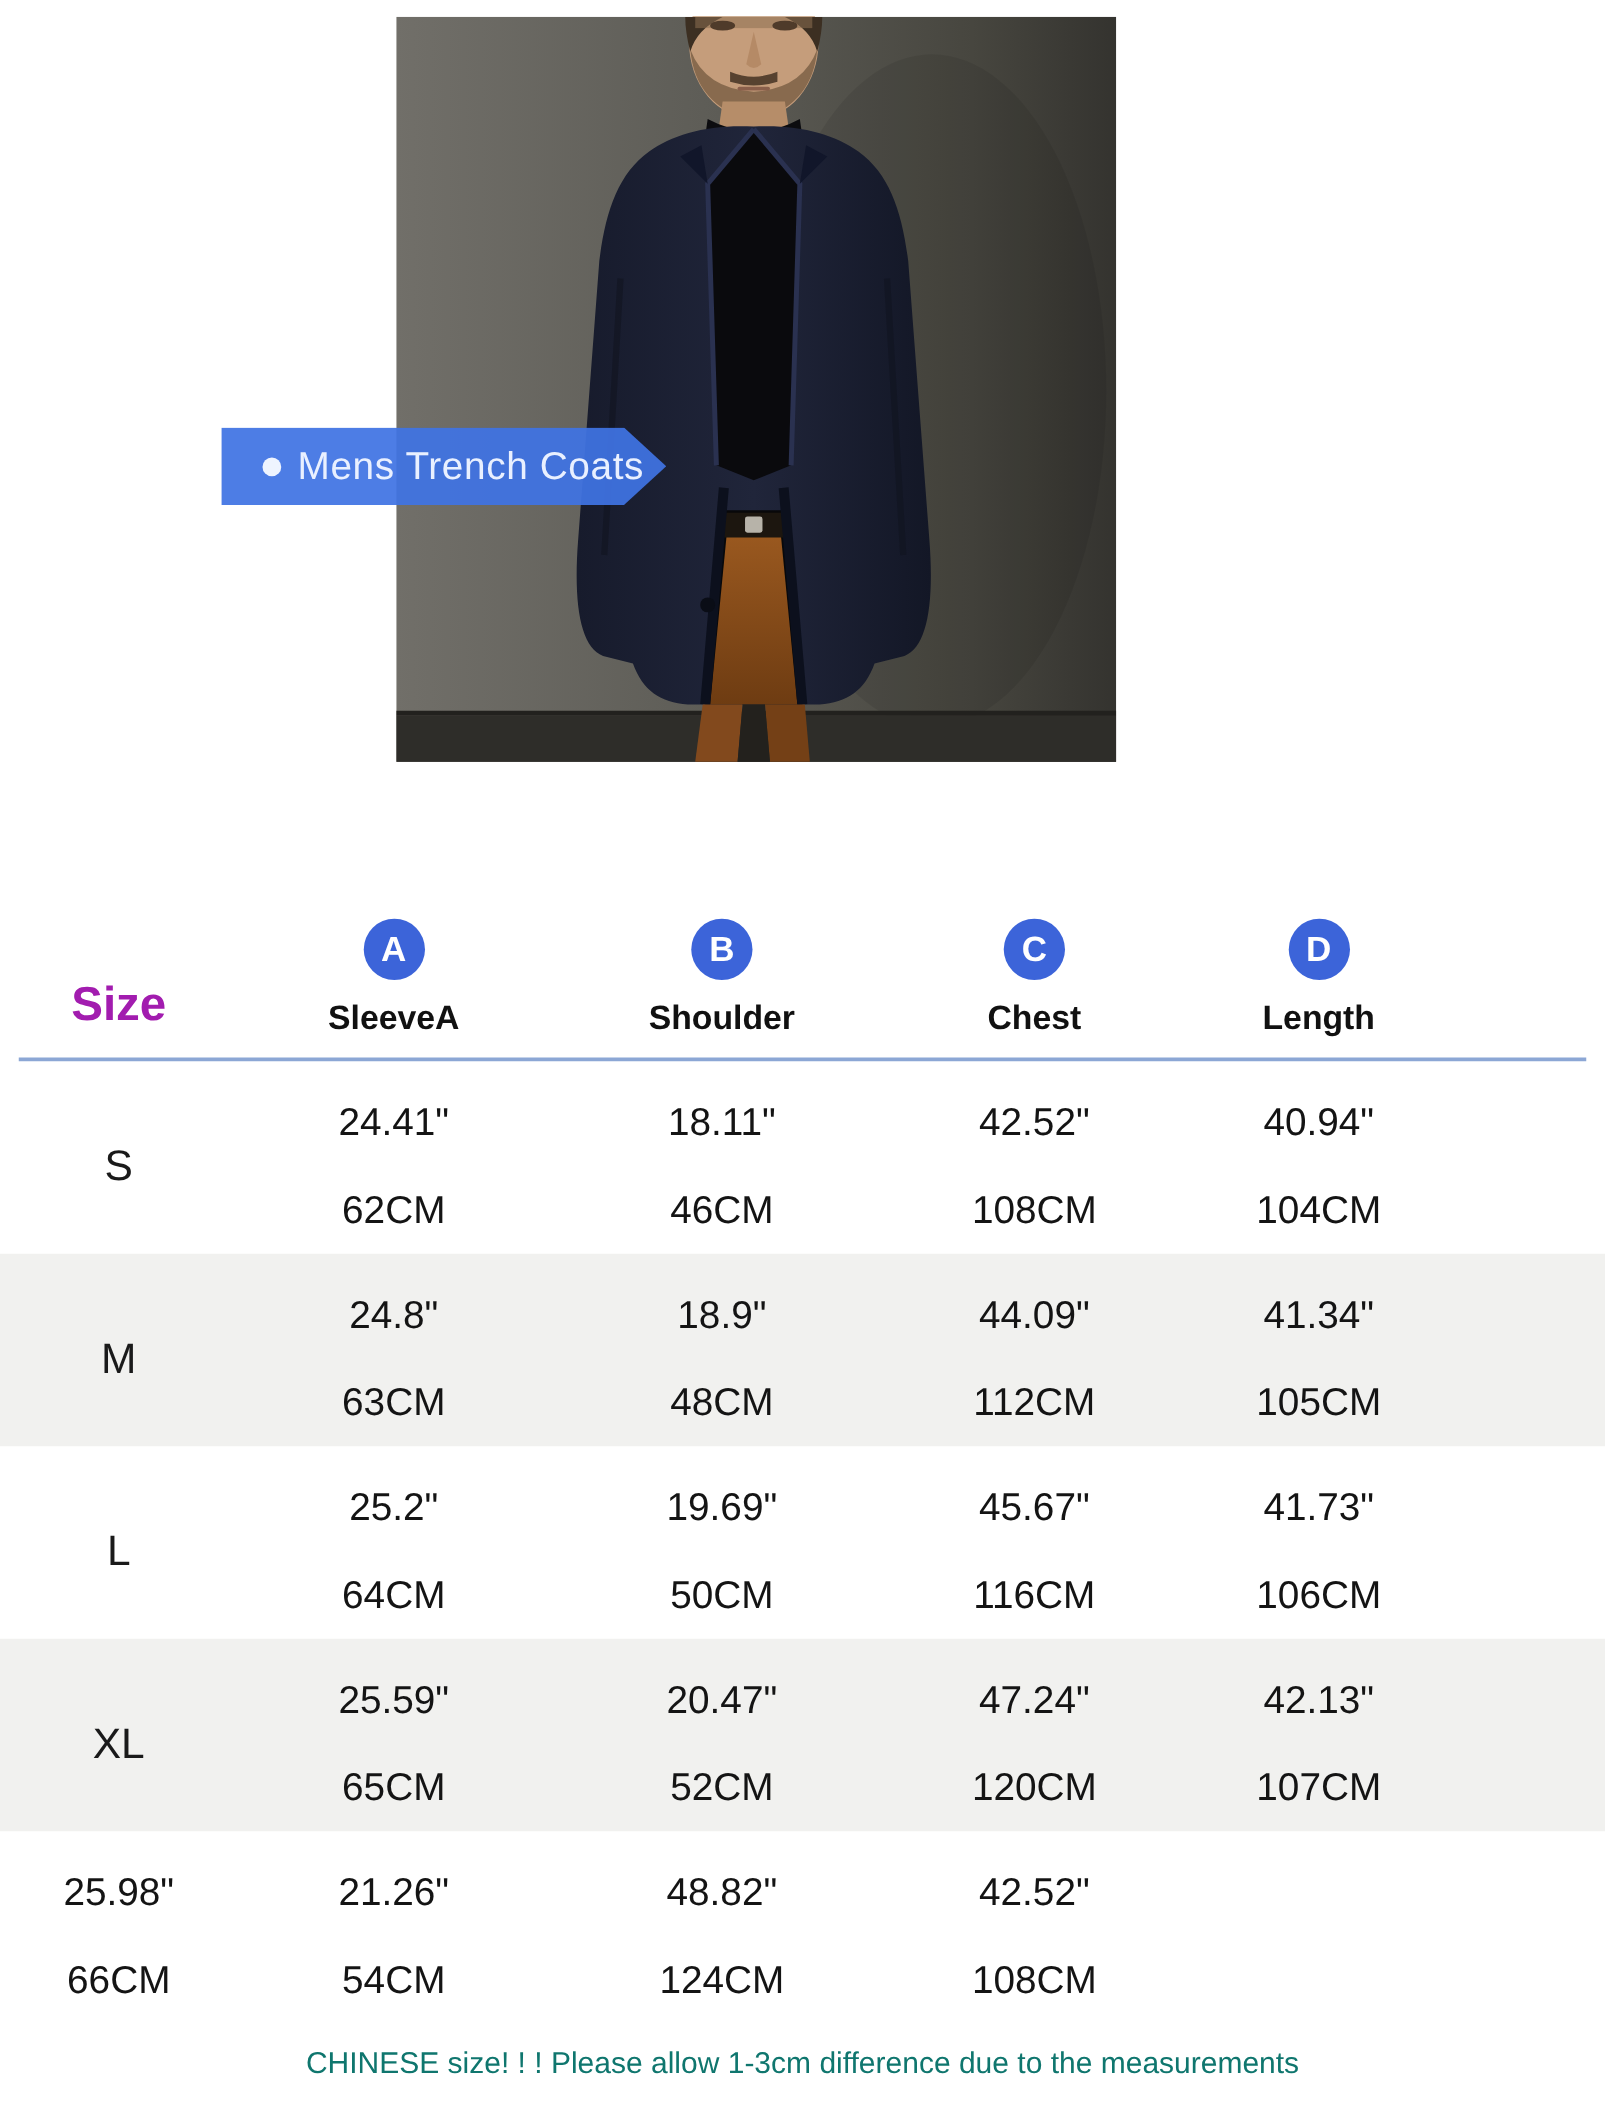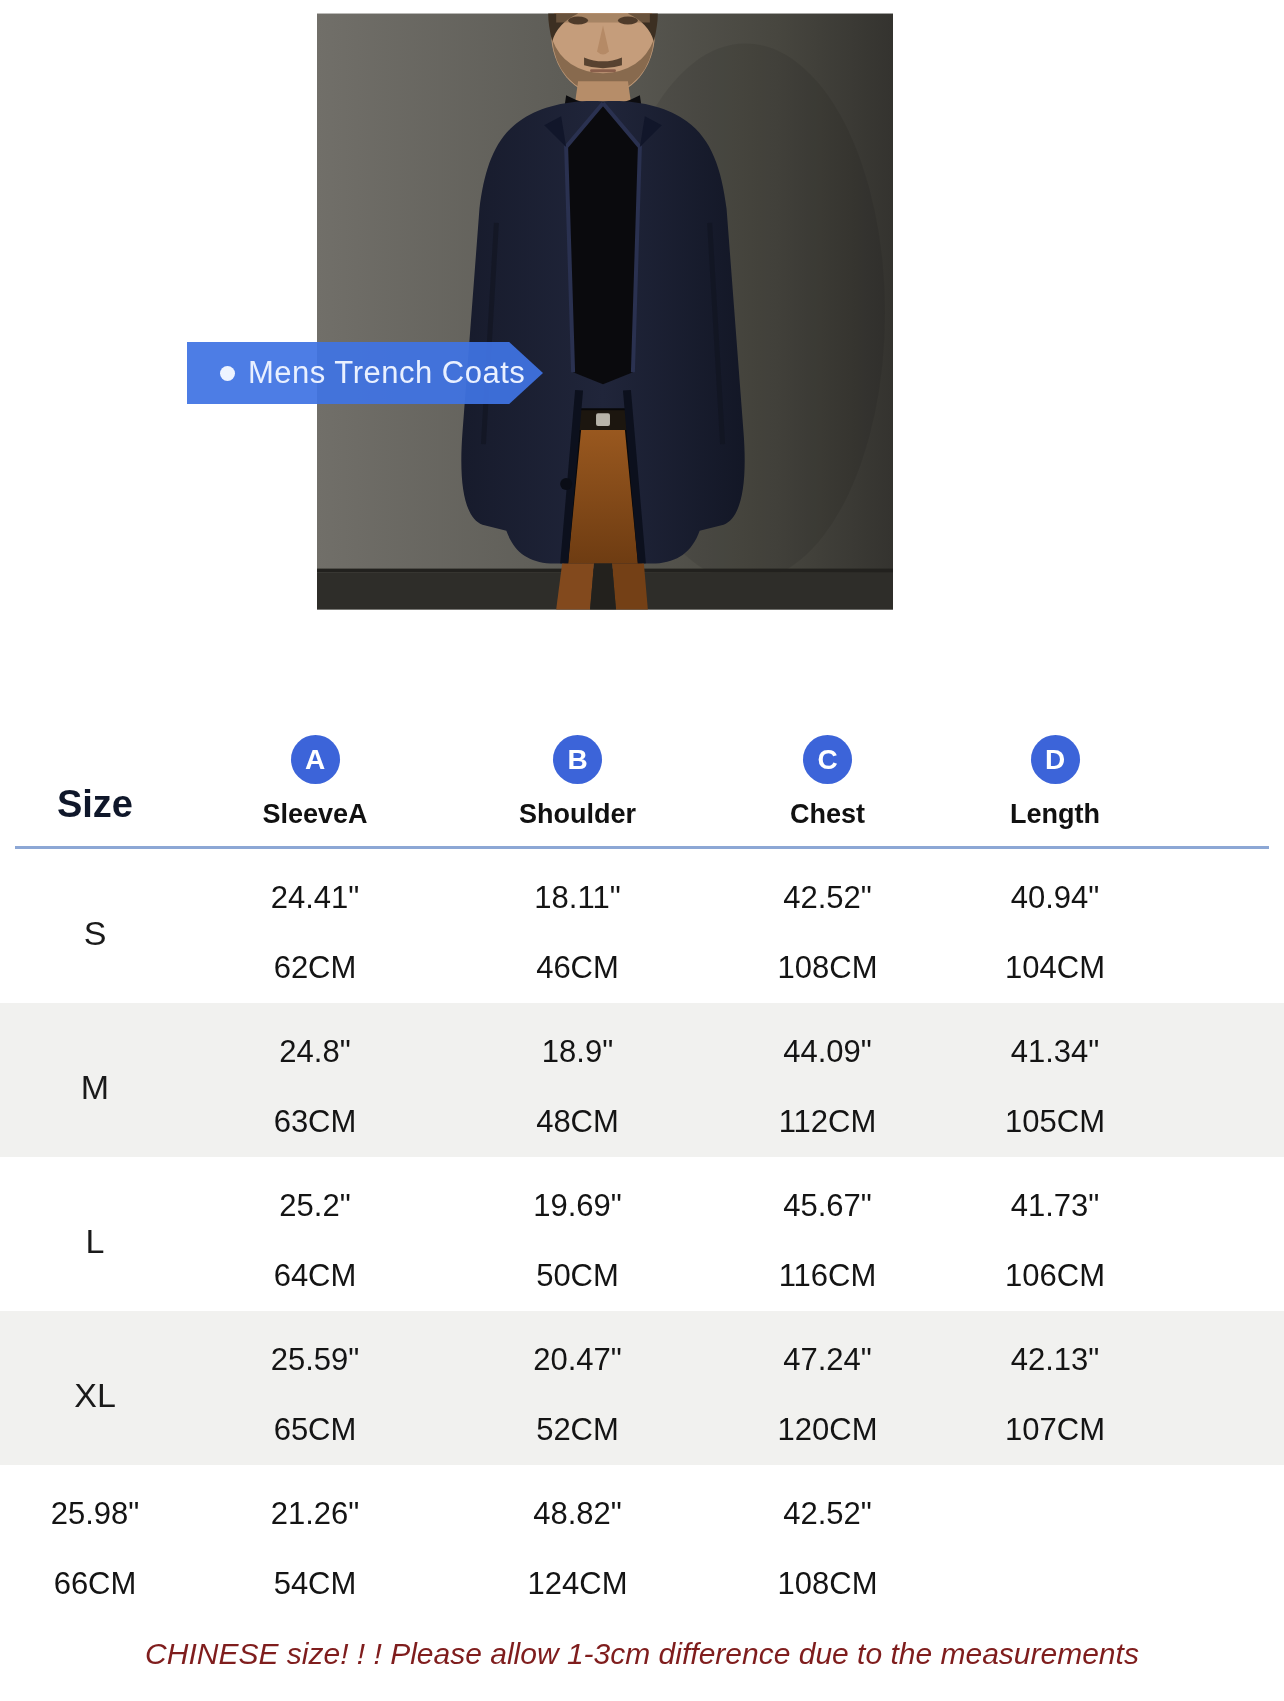--- a/index.html
+++ b/index.html
@@ -8,51 +8,51 @@
     font-family:"Liberation Sans","DejaVu Sans",sans-serif; overflow:hidden;
     -webkit-font-smoothing:antialiased;
   }
 
   
   .photo-wrap { position:absolute; left:317px; top:13px; width:576px; height:597px; }
   .photo-wrap svg { display:block; width:100%; height:100%; }
 
   
   .tag {
-    position:absolute; left:187px; top:342px; width:356px; height:62px; z-index:5;
+    position:absolute; left:177px; top:342px; width:356px; height:62px; z-index:5;
     background:rgba(63,115,227,0.93);
     clip-path:polygon(0 0, 90.5% 0, 100% 50%, 90.5% 100%, 0 100%);
     display:flex; align-items:center; padding-left:33px; box-sizing:border-box; gap:13px;
   }
   .tag-dot { width:15px; height:15px; border-radius:50%; background:#eef4ff; flex:0 0 auto; }
   .tag-label { color:#e9f0ff; font-size:31px; letter-spacing:0.5px; white-space:nowrap; }
 
   
   .chart { position:absolute; left:0; top:735px; width:1284px; }
   .hdr { display:grid; grid-template-columns:190px 250px 275px 225px 230px; align-items:end; }
-  .corner { text-align:center; font-weight:bold; font-size:38px; color:#0f172a; padding-bottom:4px; }
+  .corner { text-align:center; font-weight:bold; font-size:38px; color:#a21caf; padding-bottom:4px; }
   .colhead { display:flex; flex-direction:column; align-items:center; gap:15px; }
   .badge {
     width:49px; height:49px; border-radius:50%; background:#3c64d9; color:#fff;
     font-weight:bold; font-size:28px; display:flex; align-items:center; justify-content:center;
   }
   .collabel { font-weight:bold; font-size:27px; color:#111; }
 
   .divider { margin:16px 15px 0 15px; border-top:3px solid #8ca7d5; }
 
   .trow {
     display:grid; grid-template-columns:190px 250px 275px 225px 230px;
     height:154px; box-sizing:border-box; padding-top:14px;
   }
   .trow.alt { background:#f1f1ef; }
   .tsize { display:flex; align-items:center; justify-content:center; font-size:34px; color:#1a1a1a; }
   .tcell { display:flex; flex-direction:column; align-items:center; justify-content:center; gap:36px; }
   .inch, .cm { font-size:31px; color:#141414; line-height:34px; white-space:nowrap; }
 
-  .note { margin-top:18px; text-align:center; font-size:30px; color:#7f1d1d;font-style:italic; }
+  .note { margin-top:18px; text-align:center; font-size:24px; color:#0f766e; }
 </style>
 </head>
 <body>
 
 <div class="photo-wrap">
   <svg viewBox="0 0 578 598" aria-hidden="true">
     <defs>
       <linearGradient id="wall" x1="0" y1="0" x2="1" y2="0">
         <stop offset="0" stop-color="#716f69"></stop>
         <stop offset="0.45" stop-color="#5d5c56"></stop>

